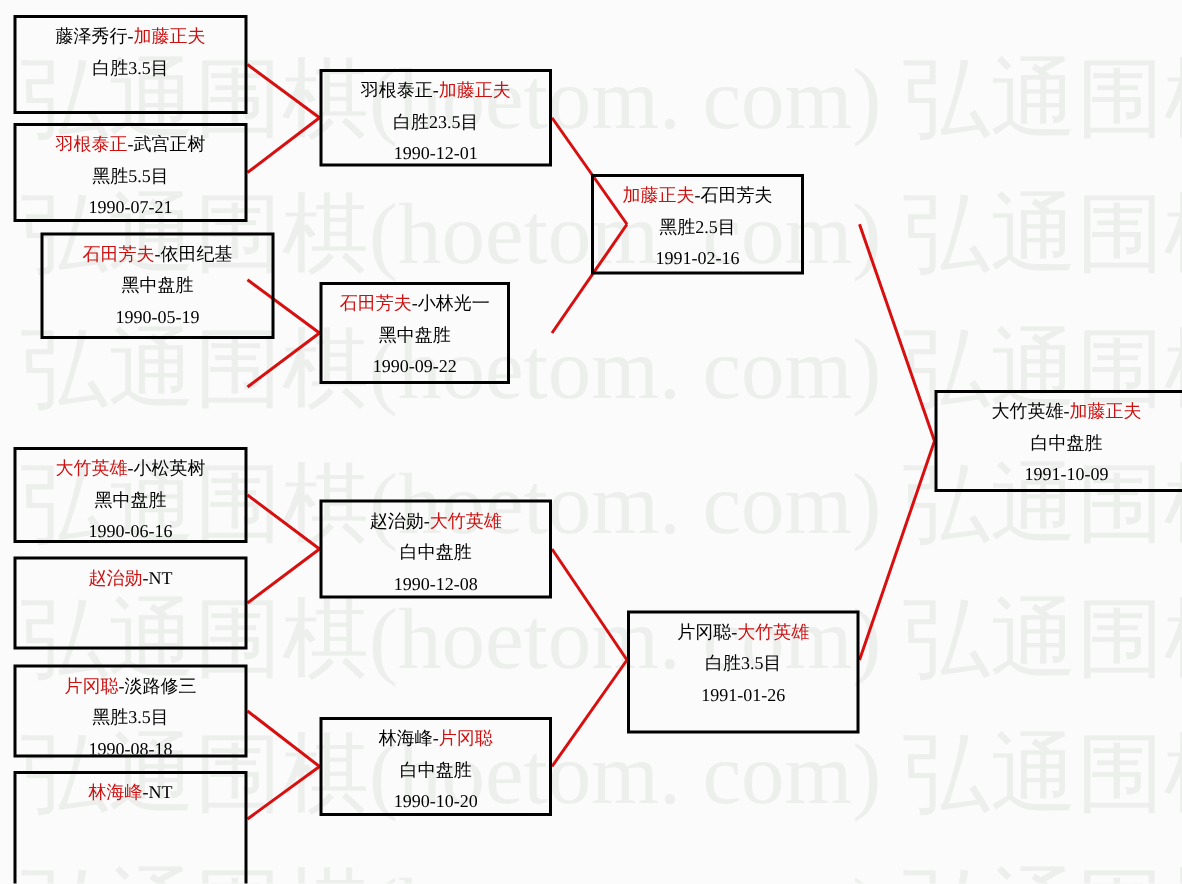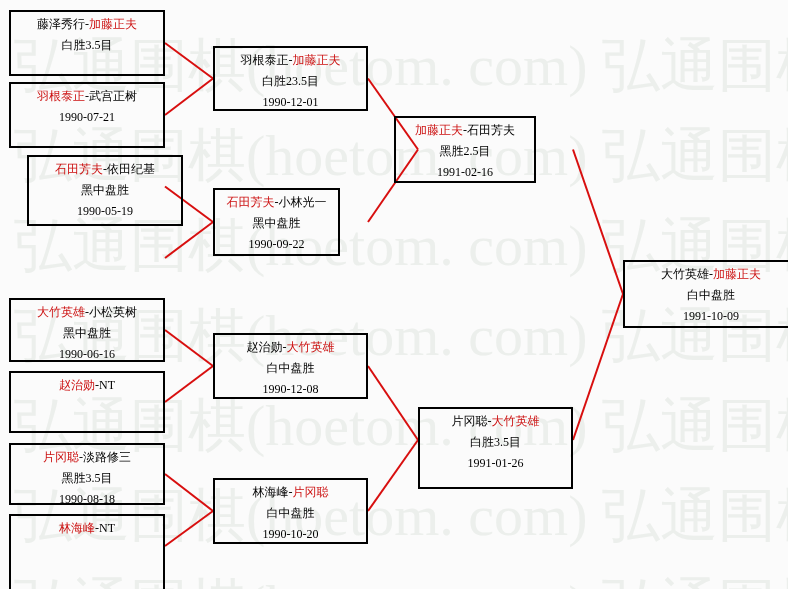--- a/index.html
+++ b/index.html
@@ -56,20 +56,21 @@
       <line x1="573" y1="440" x2="623" y2="294" stroke="#d80f0f" stroke-width="2"></line>
     </svg>
 
   <div class="box" style="left:9px;top:10px;width:156px;height:66px">
     <div class="bline"><span>藤泽秀行</span><span class="sep">-</span><span class="red">加藤正夫</span></div>
     <div class="bline">白胜3.5目</div>
   </div>
 
   <div class="box" style="left:9px;top:82px;width:156px;height:66px">
     <div class="bline"><span class="red">羽根泰正</span><span class="sep">-</span><span>武宫正树</span></div>
+    <div class="bline">黑胜5.5目</div>
     <div class="bline">1990-07-21</div>
   </div>
 
   <div class="box" style="left:27px;top:155px;width:156px;height:71px">
     <div class="bline"><span class="red">石田芳夫</span><span class="sep">-</span><span>依田纪基</span></div>
     <div class="bline">黑中盘胜</div>
     <div class="bline">1990-05-19</div>
   </div>
 
 

